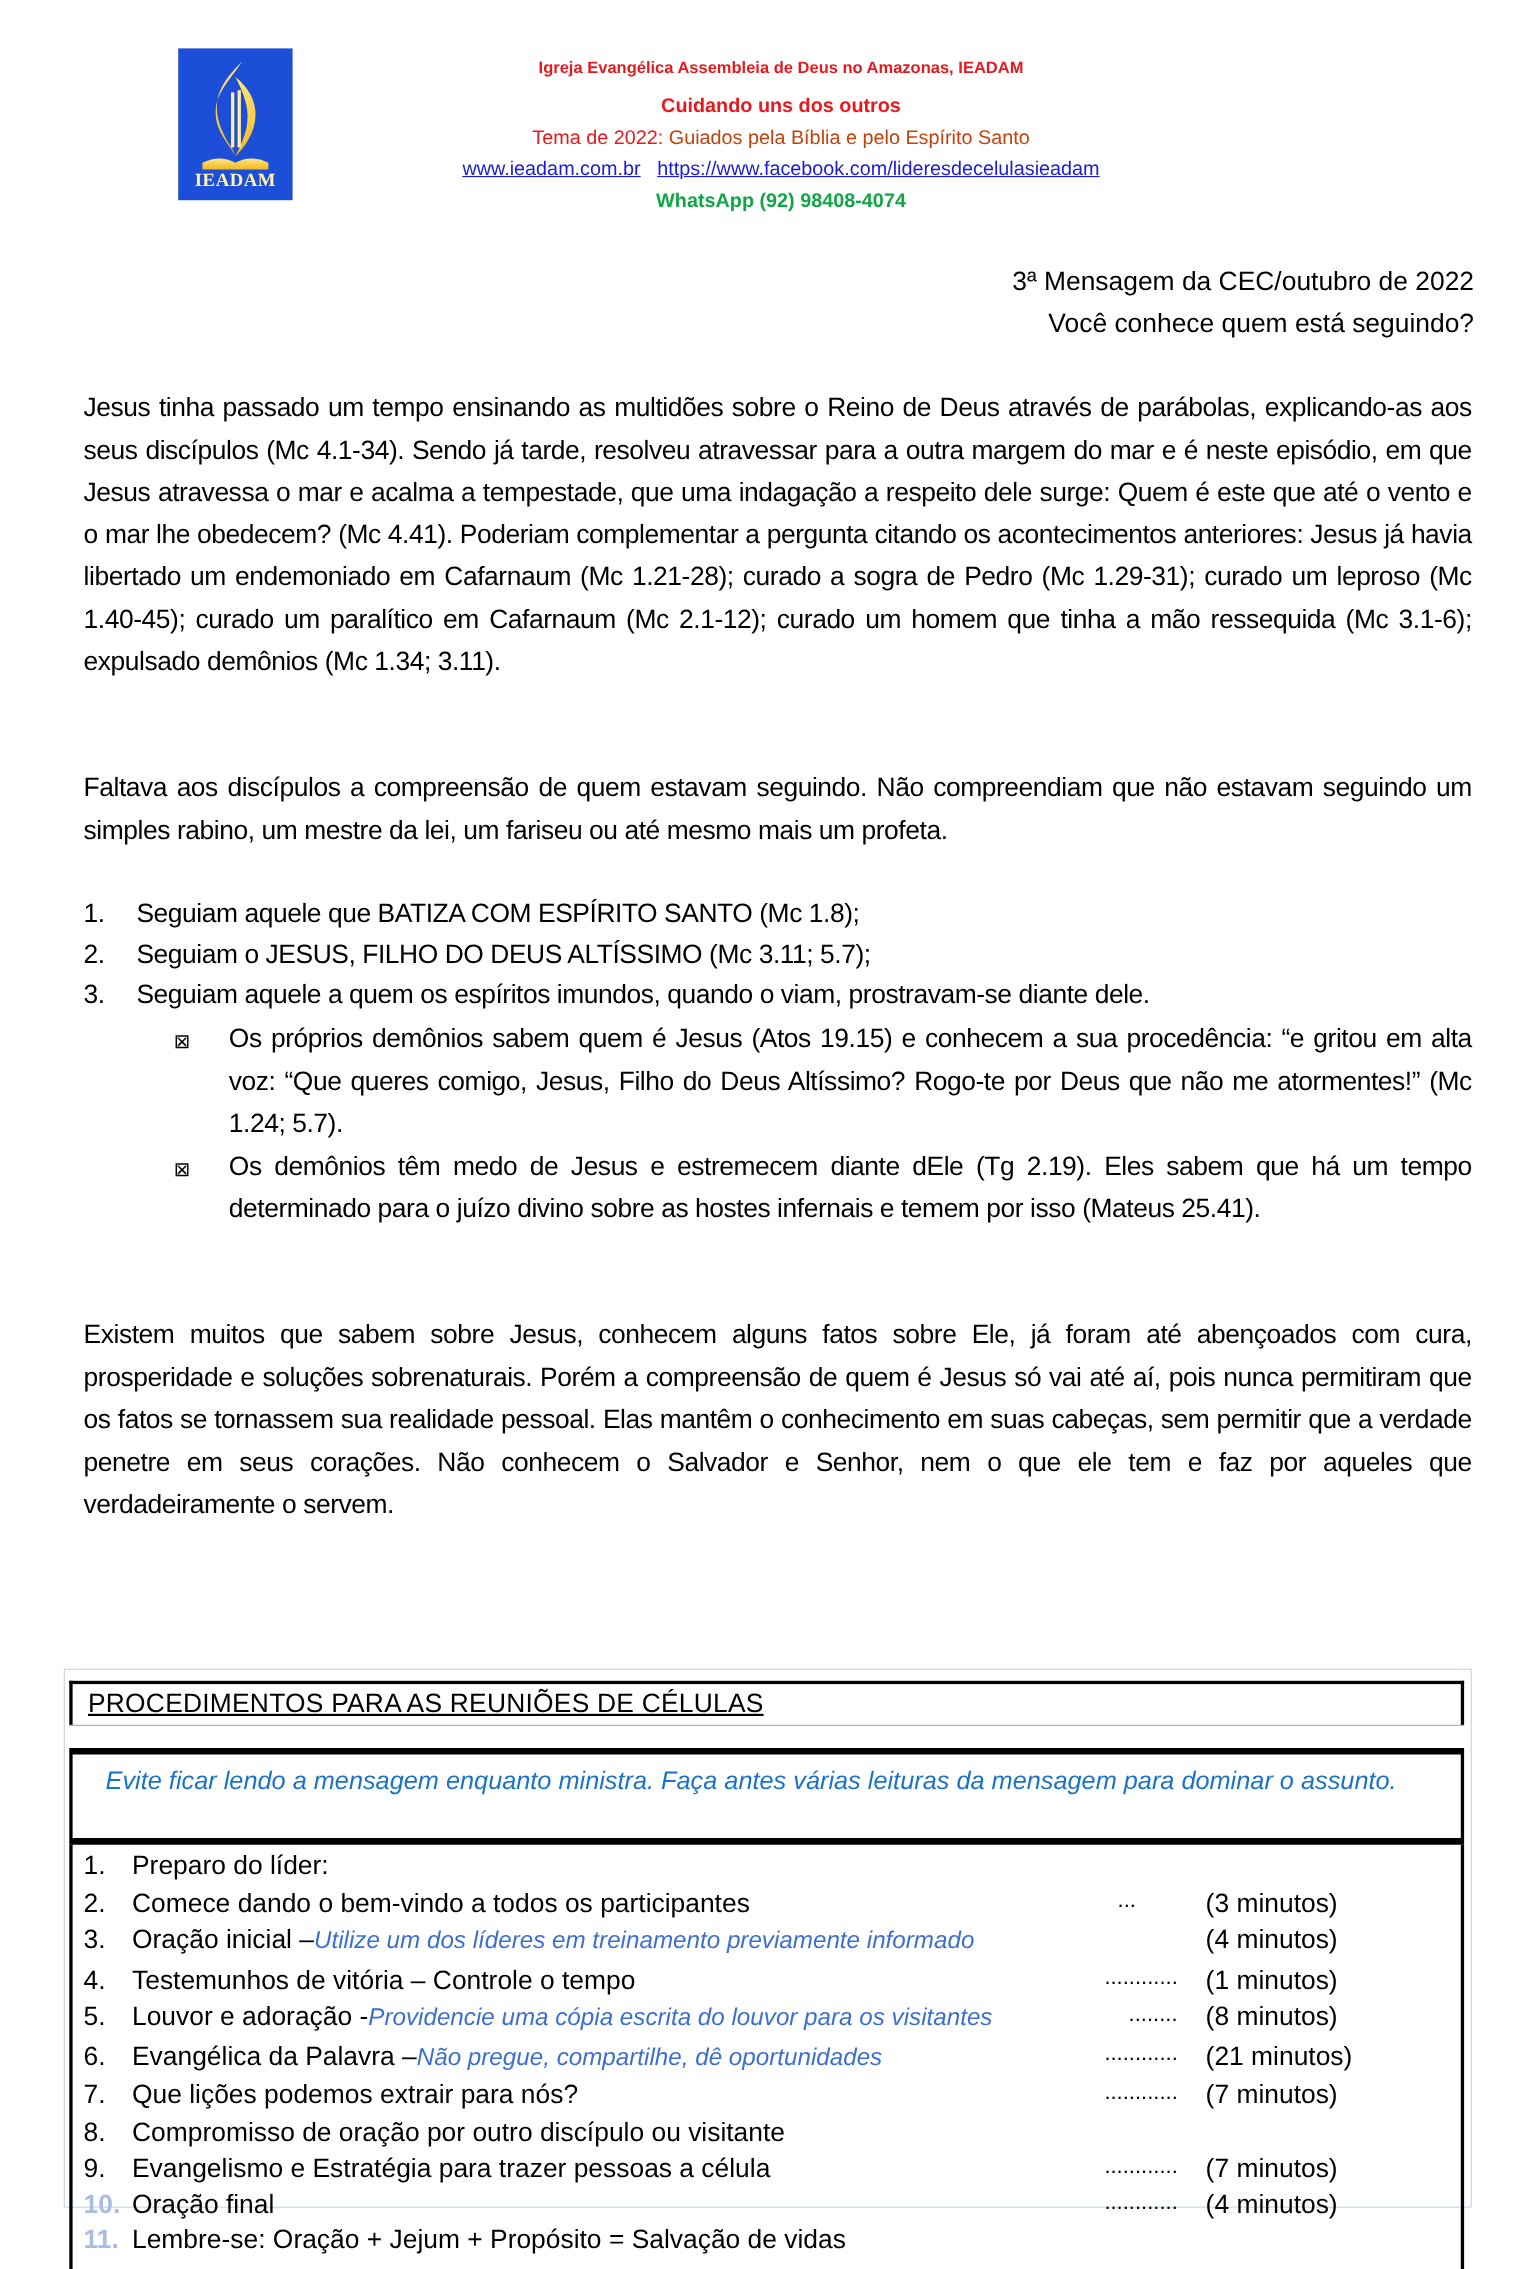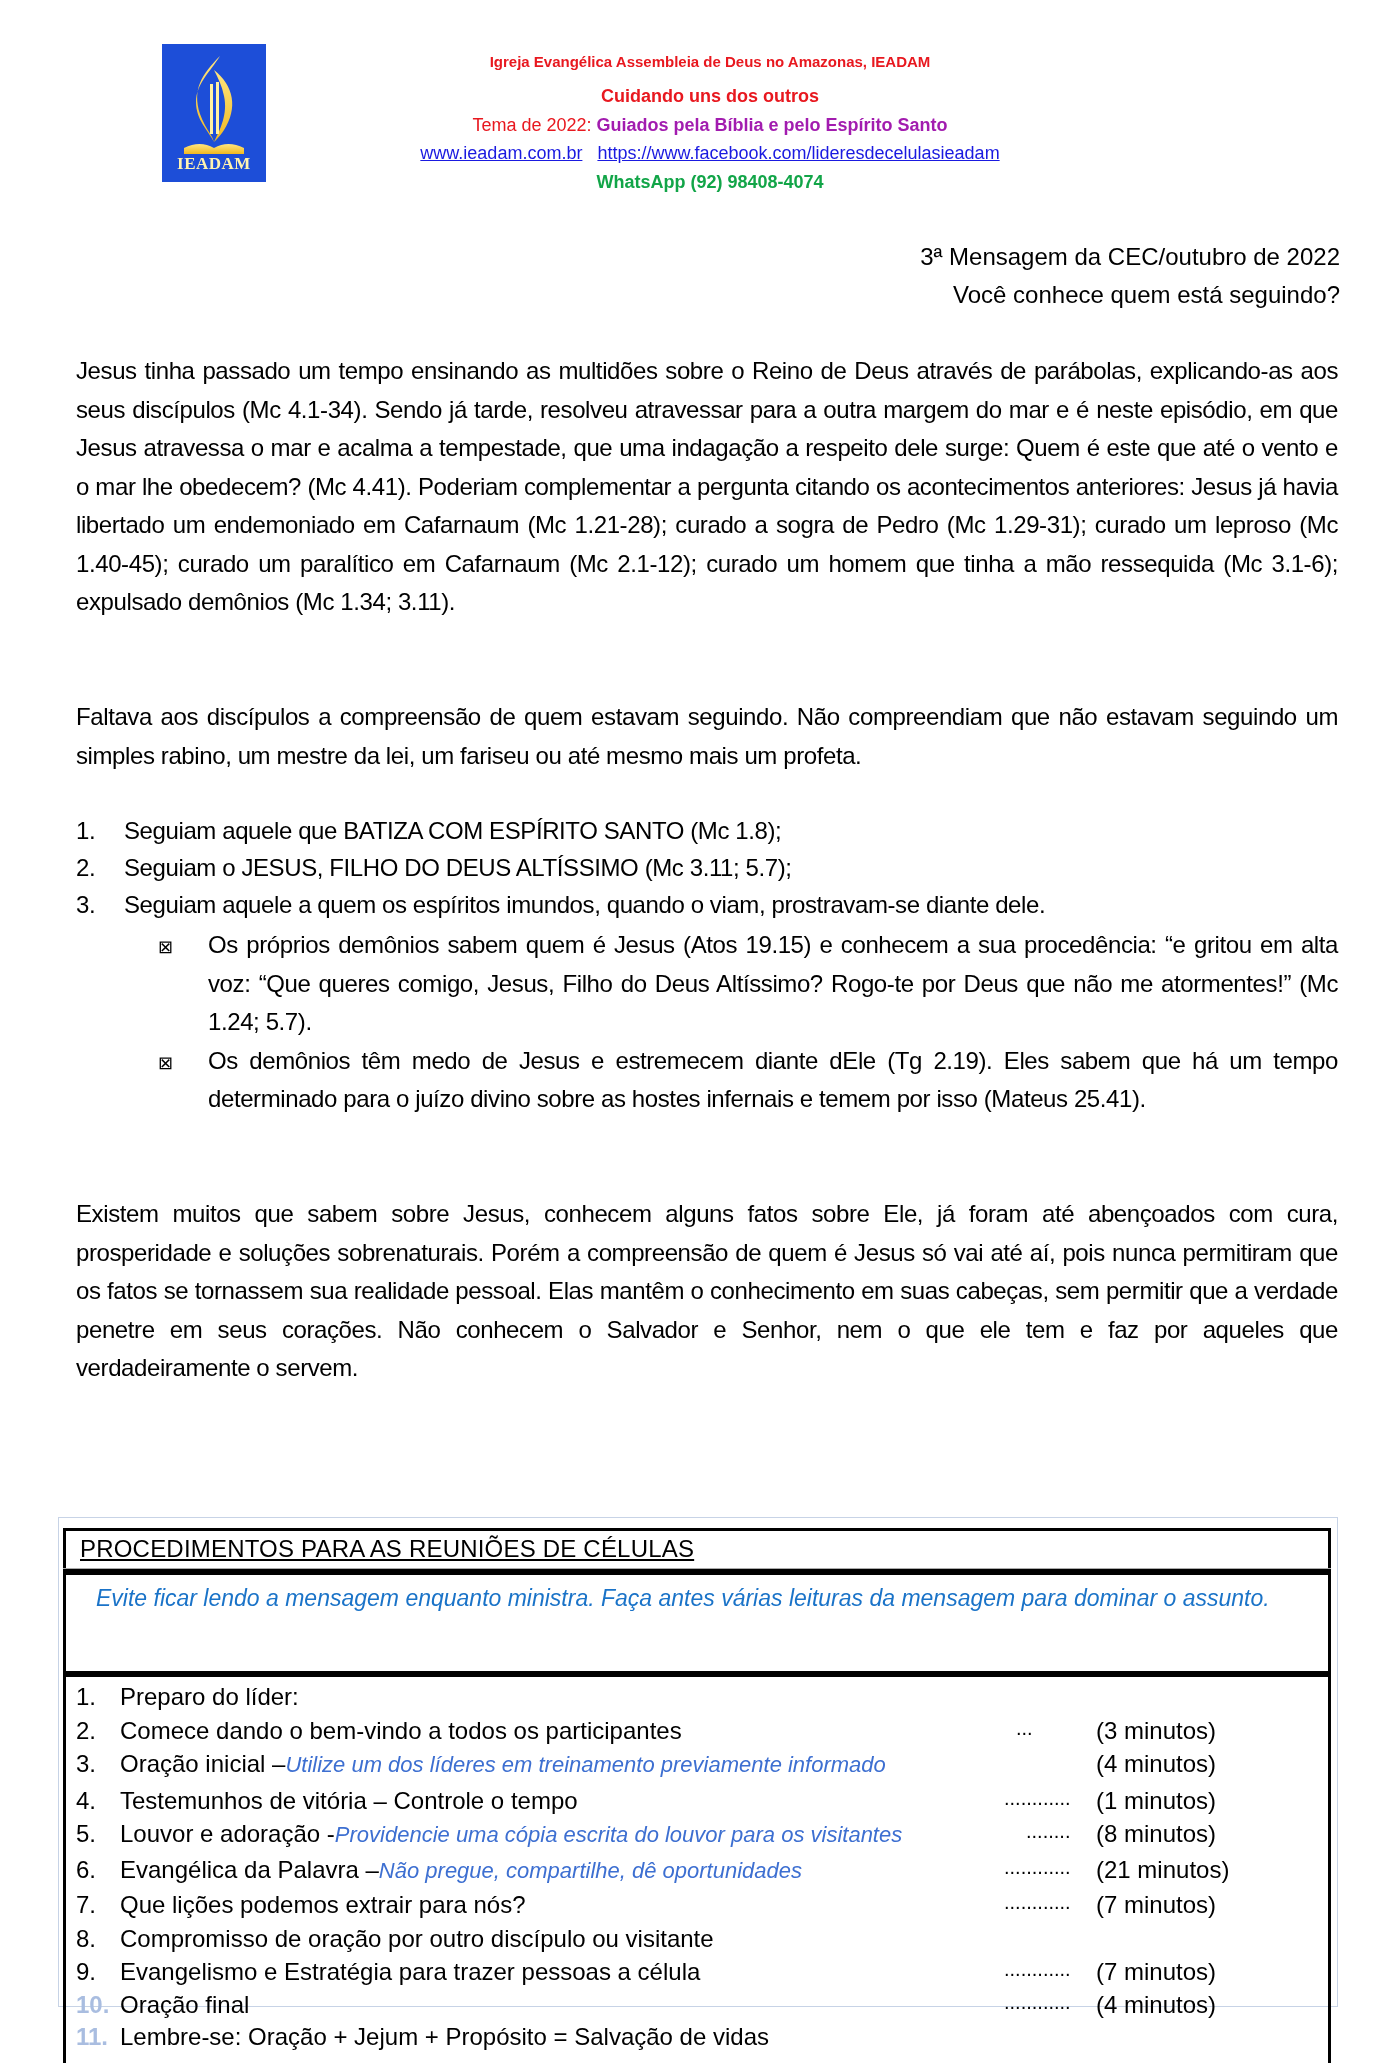--- a/index.html
+++ b/index.html
@@ -10,21 +10,21 @@
     .logo { position: absolute; left: 162px; top: 44px; width: 104px; height: 138px;
             background: #1d4ed8; }
     .logo svg { position: absolute; left: 0; top: 0; }
     .logo .logo-text { position: absolute; left: 0; right: 0; bottom: 8px; text-align: center;
             font-family: "Liberation Serif", serif; font-weight: bold; color: #fff3b0; font-size: 17px; letter-spacing: 0.5px; }
 
     .hdr { position: absolute; left: 300px; width: 820px; text-align: center; font-family: "Liberation Sans", sans-serif; }
     .hdr-1 { top: 53px; font-size: 15px; font-weight: bold; color: #e8181f; }
     .hdr-2 { top: 86px; font-size: 18px; font-weight: bold; color: #e8181f; }
     .hdr-3 { top: 115px; font-size: 18px; color: #e8181f; }
-    .hdr-3 .blue { color: #a21caf; font-weight: bold; text-align: center; }
+    .hdr-3 .blue { color: #c2410c; font-weight: normal; text-align: center; }
     .hdr-4 { top: 143px; font-size: 18px; }
     .hdr-4 a { color: #1a1ae0; text-decoration: underline; }
     .hdr-5 { top: 172px; font-size: 18px; font-weight: bold; color: #12a548; }
 
     
     .title { position: absolute; left: 60px; width: 1280px; text-align: right; font-size: 24px; }
     .title-1 { top: 243px; }
     .title-2 { top: 281px; }
 
     
@@ -44,21 +44,21 @@
     .bullets .txt { flex: 1; text-align: justify; }
 
     
     .outer-frame { position: absolute; left: 58px; top: 1517px; width: 1278px; height: 488px;
                    border: 1px solid #c7d3e6; }
     .box { position: absolute; left: 63px; top: 1528px; width: 1268px; }
     .box-head { border: 3px solid #000; border-bottom: none; height: 37px; position: relative; }
     .box-head span { position: absolute; left: 14px; top: 4px; font-size: 24px; text-decoration: underline; letter-spacing: 0.2px; }
     .box-sep1 { height: 1px; background: #aaa; }
     .box-note { border-left: 3px solid #000; border-right: 3px solid #000; border-top: 6px solid #000; border-bottom: 6px solid #000;
-                padding: 6px 20px 20px 30px; font-size: 23px; font-style: italic; color: #1a73c8; line-height: 35px; height: 70px; box-sizing: content-box; }
+                padding: 6px 20px 0 30px; font-size: 23px; font-style: italic; color: #1a73c8; line-height: 35px; height: 70px; box-sizing: content-box; margin-top: 20px; }
     .box-list { border-left: 3px solid #000; border-right: 3px solid #000; height: 392px; position: relative; }
     .row { position: absolute; left: 0; right: 0; font-size: 24px; display: flex; align-items: baseline; }
     .row .n { width: 44px; padding-left: 10px; flex: none; }
     .row .n.faded { color: #a9bde0; font-weight: bold; }
     .row .t { flex: none; }
     .row .hint { color: #3d6fd1; font-style: italic; font-size: 22px; }
     .row .dots { position: absolute; left: 938px; font-size: 20px; letter-spacing: 0; }
     .row .dots.short { left: 950px; }
     .row .min { position: absolute; left: 1030px; }
   </style>

